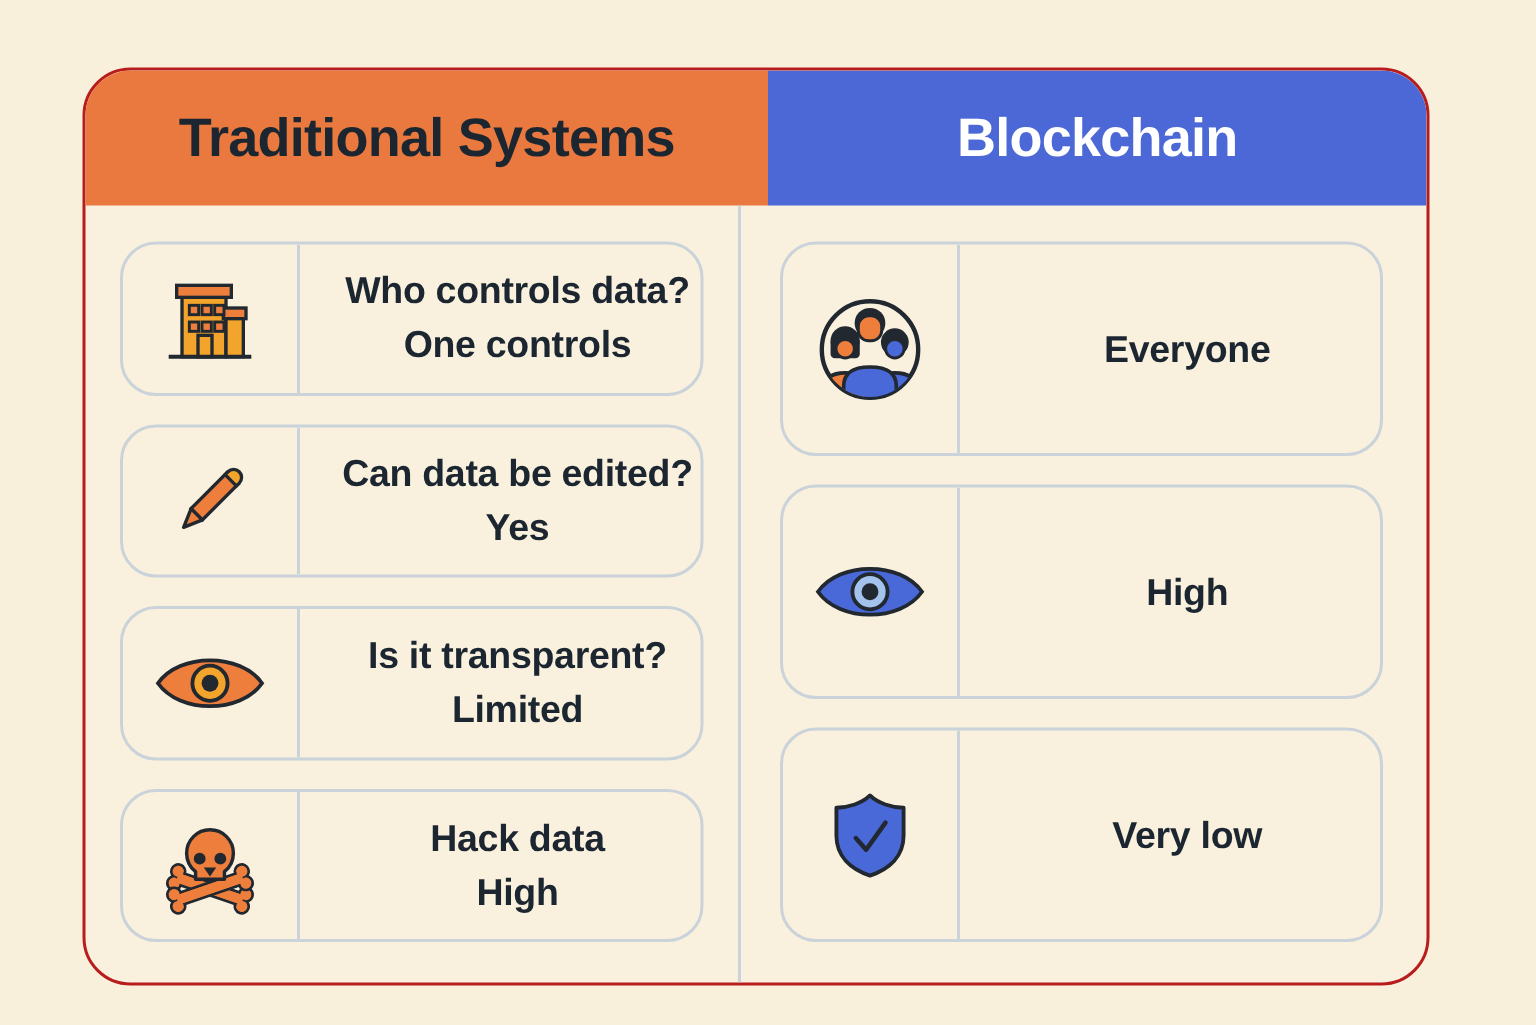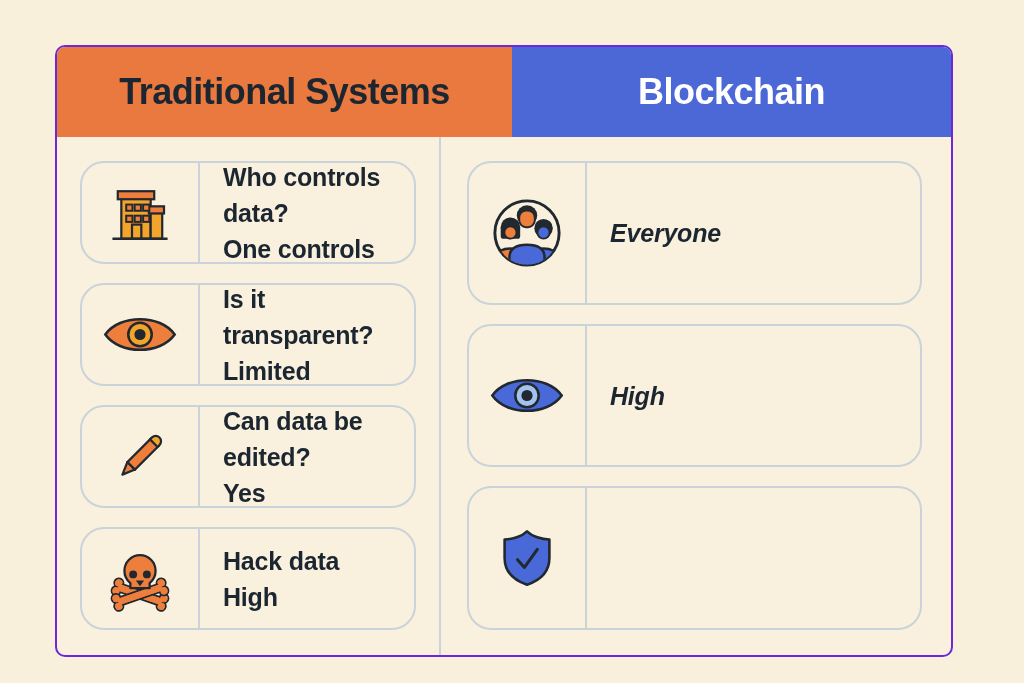--- a/index.html
+++ b/index.html
@@ -8,41 +8,42 @@
     background: #F8F0DB;
     font-family: "Liberation Sans", sans-serif;
     position: relative;
     overflow: hidden;
   }
   .card {
     position: absolute;
     left: 55px; top: 45px;
     width: 898px; height: 612px;
     background: #F9F1DE;
-    border: 2px solid #6d28d9;
-    border-radius: 10px;
+    border: 2px solid #b91c1c;
+    border-radius: 32px;
     overflow: hidden;
     display: flex;
     flex-direction: column;
+    text-align: center;
   }
   .header { display: flex; height: 90px; flex: 0 0 90px; }
   .header-cell {
     display: flex; align-items: center; justify-content: center;
     font-size: 36px; font-weight: 700; letter-spacing: -0.5px;
   }
   .header-left  { width: 455px; background: #EA793F; color: #1C2630; }
   .header-right { flex: 1; background: #4C68D6; color: #ffffff; }
   .content { display: flex; flex: 1; }
   .col {
     display: flex; flex-direction: column;
     gap: 19px;
     padding: 24px 23px 27px 23px;
   }
-  .col-left  { width: 384px; border-right: 2px solid #C9D3D9; }
-  .col-right { flex: 1; padding-left: 26px; padding-right: 29px; font-style: italic; }
+  .col-left  { width: 437px; border-right: 2px solid #C9D3D9; }
+  .col-right { flex: 1; padding-left: 26px; padding-right: 29px; }
   .row {
     flex: 1;
     border: 2px solid #C9D3D9;
     border-radius: 24px;
     display: flex;
     align-items: stretch;
     overflow: hidden;
   }
   .icon-cell {
     width: 118px; flex: 0 0 118px;
@@ -98,48 +99,48 @@
         </div>
         <div class="text-cell">
           <span>Who controls data?</span>
           <span>One controls</span>
         </div>
       </div>
 
       <div class="row">
         <div class="icon-cell">
           <span>
-            <svg width="78" height="51" viewBox="0 0 76 50">
-              <path d="M4,25 C18,5 58,5 72,25 C58,45 18,45 4,25 Z" fill="#EE7E3C" stroke="#21282F" stroke-width="2.5"></path>
-              <circle cx="38" cy="25" r="11.5" fill="#F3A42C" stroke="#21282F" stroke-width="2.5"></circle>
-              <circle cx="38" cy="25" r="5.5" fill="#21282F"></circle>
-            </svg>
-          </span>
-        </div>
-        <div class="text-cell">
-          <span>Is it transparent?</span>
-          <span>Limited</span>
-        </div>
-      </div>
-
-      <div class="row">
-        <div class="icon-cell">
-          <span>
             <svg width="64" height="64" viewBox="0 0 72 72">
               <g transform="rotate(45 36 36)">
                 <polygon points="30,50 42,50 36,64" fill="#EE7E3C" stroke="#21282F" stroke-width="2.5" stroke-linejoin="round"></polygon>
                 <rect x="30" y="12" width="12" height="38" fill="#EE7E3C" stroke="#21282F" stroke-width="2.5"></rect>
                 <path d="M30,14 l0,-3 a6,6 0 0 1 12,0 l0,3 z" fill="#F3A42C" stroke="#21282F" stroke-width="2.5"></path>
               </g>
             </svg>
           </span>
         </div>
         <div class="text-cell">
           <span>Can data be edited?</span>
           <span>Yes</span>
+        </div>
+      </div>
+
+      <div class="row">
+        <div class="icon-cell">
+          <span>
+            <svg width="78" height="51" viewBox="0 0 76 50">
+              <path d="M4,25 C18,5 58,5 72,25 C58,45 18,45 4,25 Z" fill="#EE7E3C" stroke="#21282F" stroke-width="2.5"></path>
+              <circle cx="38" cy="25" r="11.5" fill="#F3A42C" stroke="#21282F" stroke-width="2.5"></circle>
+              <circle cx="38" cy="25" r="5.5" fill="#21282F"></circle>
+            </svg>
+          </span>
+        </div>
+        <div class="text-cell">
+          <span>Is it transparent?</span>
+          <span>Limited</span>
         </div>
       </div>
 
       <div class="row">
         <div class="icon-cell">
           <span>
             <svg width="66" height="66" viewBox="0 0 72 72">
               <g transform="rotate(19 36 53)">
                 <circle cx="10" cy="48.5" r="5" fill="#EE7E3C" stroke="#21282F" stroke-width="2"></circle>
                 <circle cx="10" cy="57.5" r="5" fill="#EE7E3C" stroke="#21282F" stroke-width="2"></circle>
@@ -229,17 +230,20 @@
 
       <div class="row">
         <div class="icon-cell">
           <span>
             <svg width="62" height="66" viewBox="0 0 72 72">
               <path d="M36,5 C30,11 19,14.5 10,14.5 L10,36 C10,52 21,62 36,67 C51,62 62,52 62,36 L62,14.5 C53,14.5 42,11 36,5 Z" fill="#4A69D9" stroke="#21282F" stroke-width="3" stroke-linejoin="round"></path>
               <path d="M25,38 L33,47 L48,26" fill="none" stroke="#21282F" stroke-width="3.5" stroke-linecap="round" stroke-linejoin="round"></path>
             </svg>
           </span>
         </div>
+        <div class="text-cell">
+          <span>Very low</span>
+        </div>
       </div>
 
     </div>
   </div>
 </div>
 
 </body></html>

